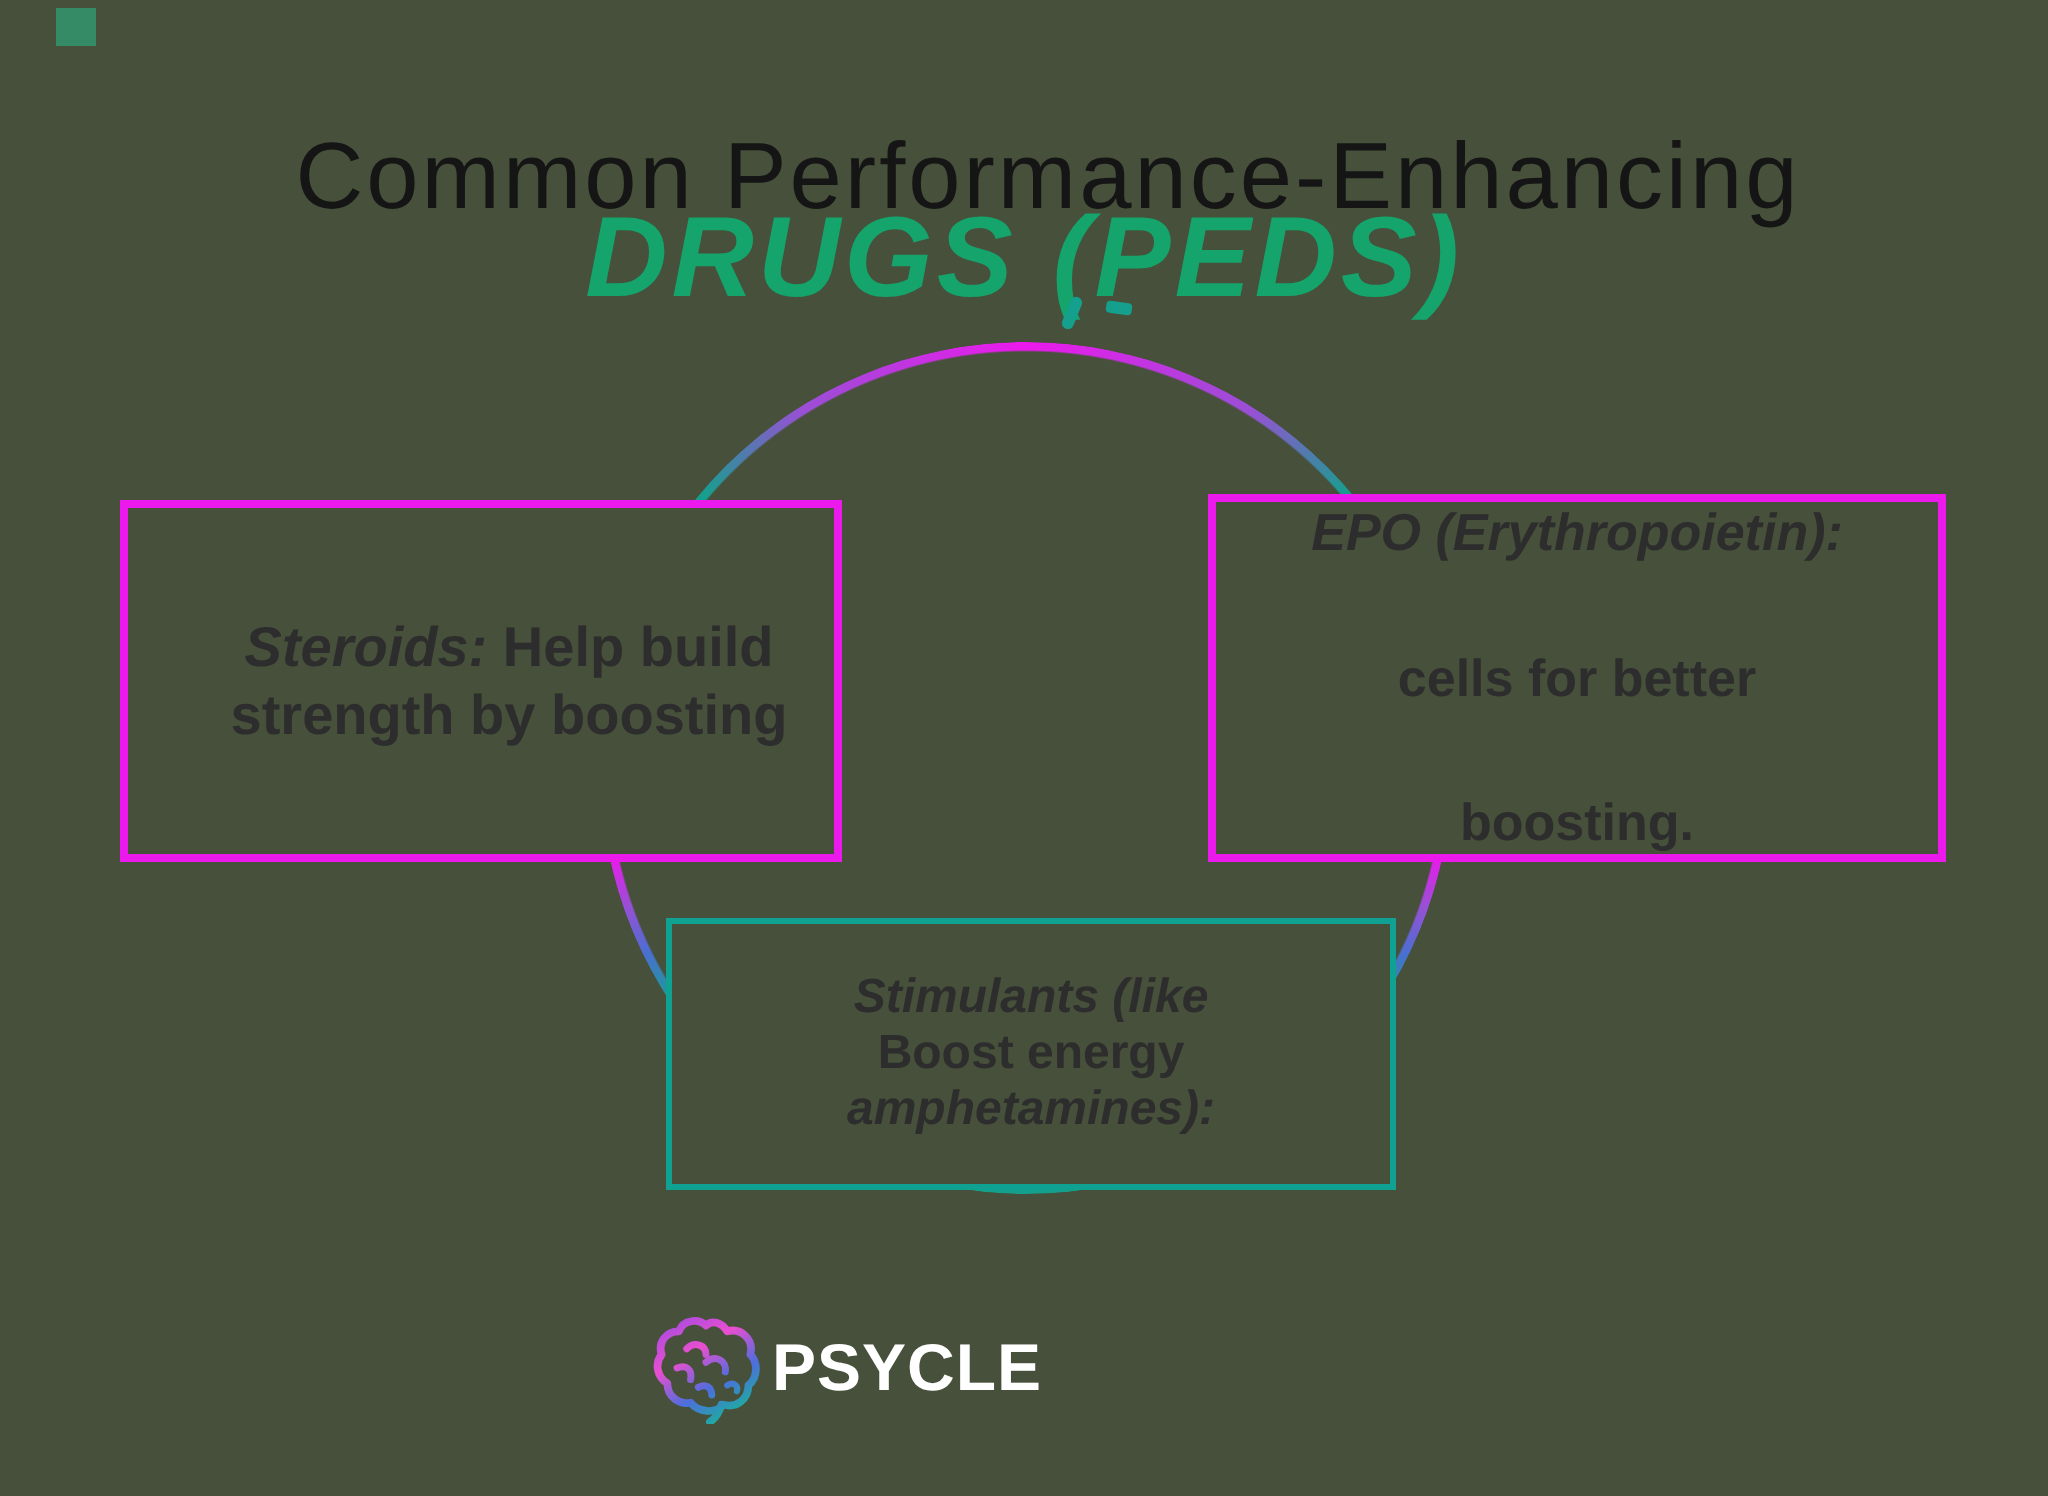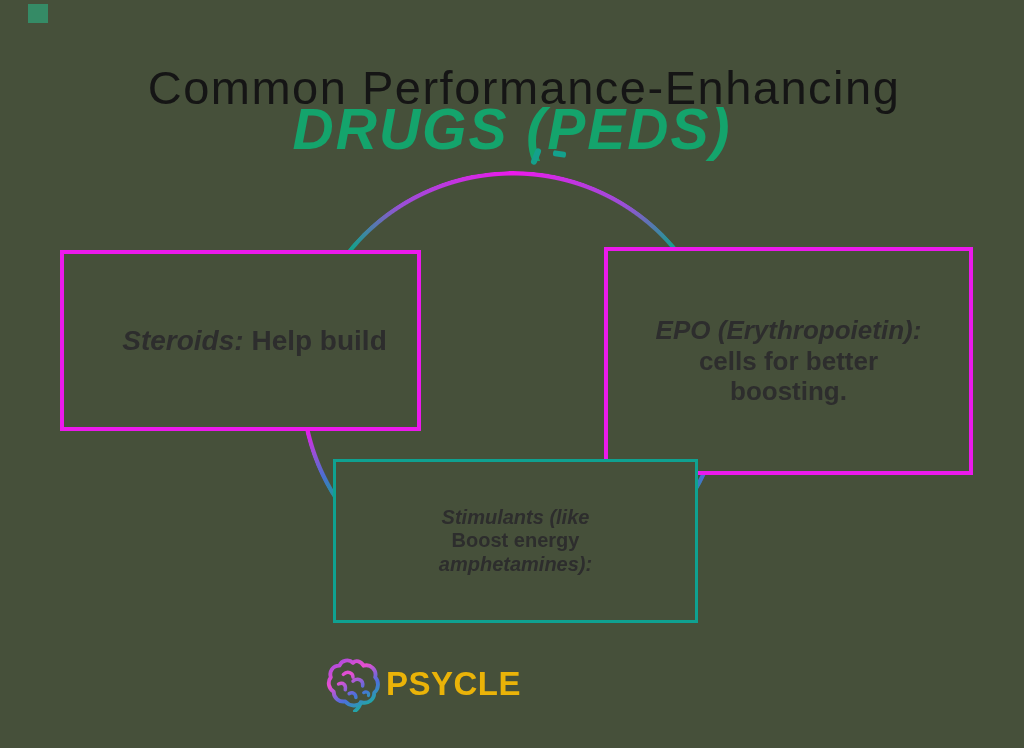--- a/index.html
+++ b/index.html
@@ -27,22 +27,22 @@
         z-index:1;}
   .dash{position:absolute;background:#14A08C;z-index:1;}
   .dash-1{left:533px;top:148px;width:6px;height:17px;border-radius:3px;transform:rotate(22deg);}
   .dash-2{left:553px;top:151px;width:13px;height:6px;border-radius:2px;transform:rotate(8deg);}
 
   
   .box{position:absolute;box-sizing:border-box;background:#46503A;z-index:2;
        display:flex;flex-direction:column;justify-content:center;align-items:center;
        text-align:center;color:#2D2D2D;padding:0 8px;}
   .box-steroids{left:60px;top:250px;width:361px;height:181px;border:4px solid #EC19EC;font-size:28px;}
-  .box-epo{left:604px;top:247px;width:369px;height:228px;border:4px solid #EC19EC;font-size:26px;}
-  .box-stimulants{left:333px;top:459px;width:365px;height:164px;border:3px solid #0FA191;font-size:20px;}
+  .box-epo{left:604px;top:247px;width:369px;height:184px;border:4px solid #EC19EC;font-size:26px;justify-content:space-between;}
+  .box-stimulants{left:333px;top:459px;width:365px;height:136px;border:3px solid #0FA191;font-size:24px;}
   .box .line{line-height:1.18;font-weight:600;white-space:nowrap;}
   .box .lead{font-weight:800;font-style:italic;}
 
   
   .logo{position:absolute;left:326px;top:656px;display:flex;align-items:center;z-index:3;}
   .logo-text{font-size:33px;font-weight:800;letter-spacing:0.5px;color:#1C1C1C;margin-left:6px;}
   .brain-svg{display:block;}
 </style>
 </head>
 <body>
@@ -53,20 +53,21 @@
 
   <h1 class="title" style="color: rgb(21, 21, 21);">Common Performance-Enhancing</h1>
   <h2 class="subtitle" style="color: rgb(20, 164, 108);">DRUGS (PEDS)</h2>
 
   <div class="ring"></div>
   <div class="dash dash-1"></div>
   <div class="dash dash-2"></div>
 
   <div class="box box-steroids" style="border-color: rgb(236, 25, 236); padding-left: 36px;">
       <div class="line"><span class="lead">Steroids:</span><span class="body"> Help build</span></div>
+      <div class="line"><span class="body">strength by boosting</span></div>
     </div>
   <div class="box box-epo" style="border-color: rgb(236, 25, 236);">
       <div class="line"><span class="lead">EPO (Erythropoietin):</span></div>
       <div class="line"><span class="body">cells for better</span></div>
       <div class="line"><span class="body">boosting.</span></div>
     </div>
   <div class="box box-stimulants" style="border-color: rgb(15, 161, 145);">
       <div class="line"><span class="lead">Stimulants (like</span></div>
       <div class="line"><span class="body">Boost energy</span></div>
       <div class="line"><span class="lead">amphetamines):</span></div>
@@ -83,16 +84,16 @@
         </linearGradient>
       </defs>
       <path d="M28 7 C24 3 16 4 14 10 C7 10 3 16 5 22 C1 27 3 34 8 37 C8 44 14 48 20 47 C24 52 33 53 37 48 C44 50 50 45 50 38 C55 34 55 26 51 22 C53 14 46 8 39 10 C36 5 31 4 28 7 Z" stroke="url(#braingrad)" stroke-width="4" stroke-linejoin="round"></path>
       <path d="M36 48 C35 52 33 55 30 57" stroke="url(#braingrad)" stroke-width="4" stroke-linecap="round"></path>
       <path d="M18 19 C22 15 28 17 28 22" stroke="url(#braingrad)" stroke-width="3.6" stroke-linecap="round"></path>
       <path d="M13 29 C18 27 21 30 20 35" stroke="url(#braingrad)" stroke-width="3.6" stroke-linecap="round"></path>
       <path d="M28 26 C33 22 39 25 38 31" stroke="url(#braingrad)" stroke-width="3.6" stroke-linecap="round"></path>
       <path d="M24 39 C28 37 31 39 31 43" stroke="url(#braingrad)" stroke-width="3.6" stroke-linecap="round"></path>
       <path d="M39 38 C42 36 45 38 44 41" stroke="url(#braingrad)" stroke-width="3.2" stroke-linecap="round"></path>
     </svg>
-    <span class="logo-text" style="color: #eab308;">PSYCLE</span>
+    <span class="logo-text" style="color: #ffffff;">PSYCLE</span>
   </div>
 
 </div>
 
 </body></html>

